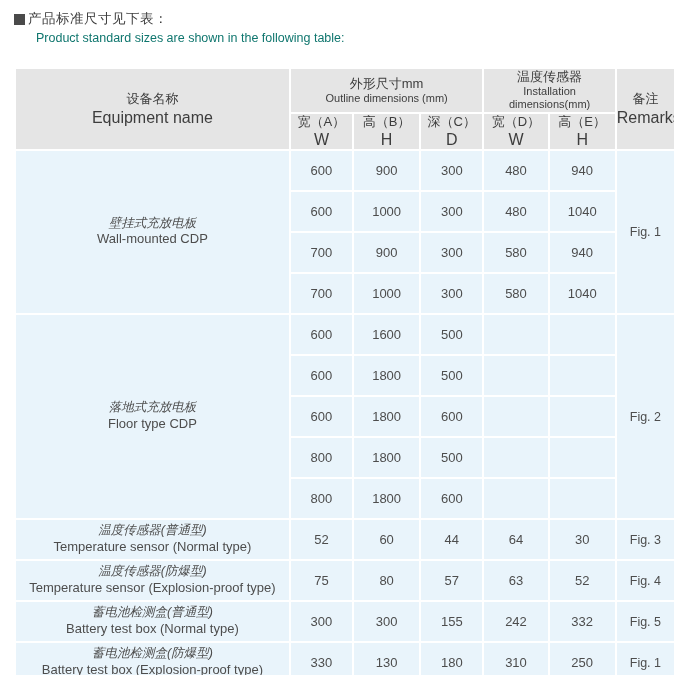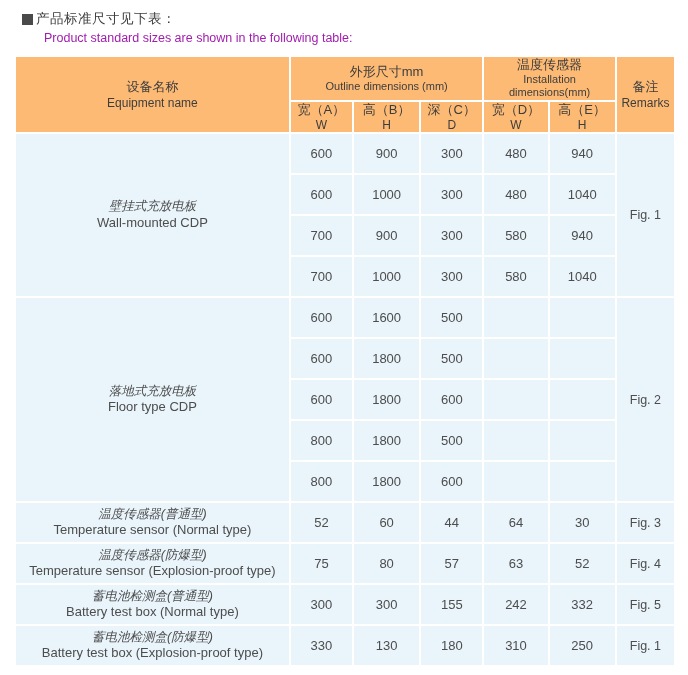--- a/index.html
+++ b/index.html
@@ -10,63 +10,63 @@
     height: 675px;
     font-family: "Liberation Sans", "DejaVu Sans", sans-serif;
     color: #4a4a4a;
   }
   .page {
     width: 688px;
     height: 675px;
     overflow: hidden;
   }
   .title-block {
-    padding: 10px 0 2px 22px;
+    padding: 10px 0 2px 14px;
   }
   .title-zh {
     font-size: 13.5px;
     color: #3d3d3d;
     display: flex;
     align-items: center;
     letter-spacing: 0.5px;
   }
   .sq {
     display: inline-block;
     width: 11px;
     height: 11px;
     background: #4a4a4a;
     margin-right: 3px;
   }
   .title-en {
     font-size: 12.5px;
-    color: #a21caf;
-    margin: 3px 0 4px 22px;
+    color: #0f766e;
+    margin: 3px 0 16px 22px;
   }
   table.size-table {
     margin-left: 14px;
     margin-top: 4px;
     border-collapse: separate;
     border-spacing: 2px;
     table-layout: fixed;
     width: 662px;
   }
   .size-table th, .size-table td {
     background: #e9f4fb;
     text-align: center;
     vertical-align: middle;
     font-weight: normal;
     padding: 0;
     overflow: hidden;
   }
   .size-table thead th {
-    background: #fdba74;
+    background: #e5e5e5;
     color: #3d3d3d;
   }
   .zh { font-size: 13px; line-height: 1.25; }
-  .en { font-size: 12px; line-height: 1.2; }
+  .en { font-size: 16px; line-height: 1.2; }
   .hd-group .zh { font-size: 13px; }
   .hd-group .en { font-size: 11px; }
   tr.hd-top th { height: 32px; }
   tr.hd-sub th { height: 28px; }
   tbody td { height: 39px; }
   td.num {
     font-size: 13px;
     color: #4d4d4d;
   }
   td.name .zh { font-size: 12.5px; color: #4d4d4d; font-style: italic; }

